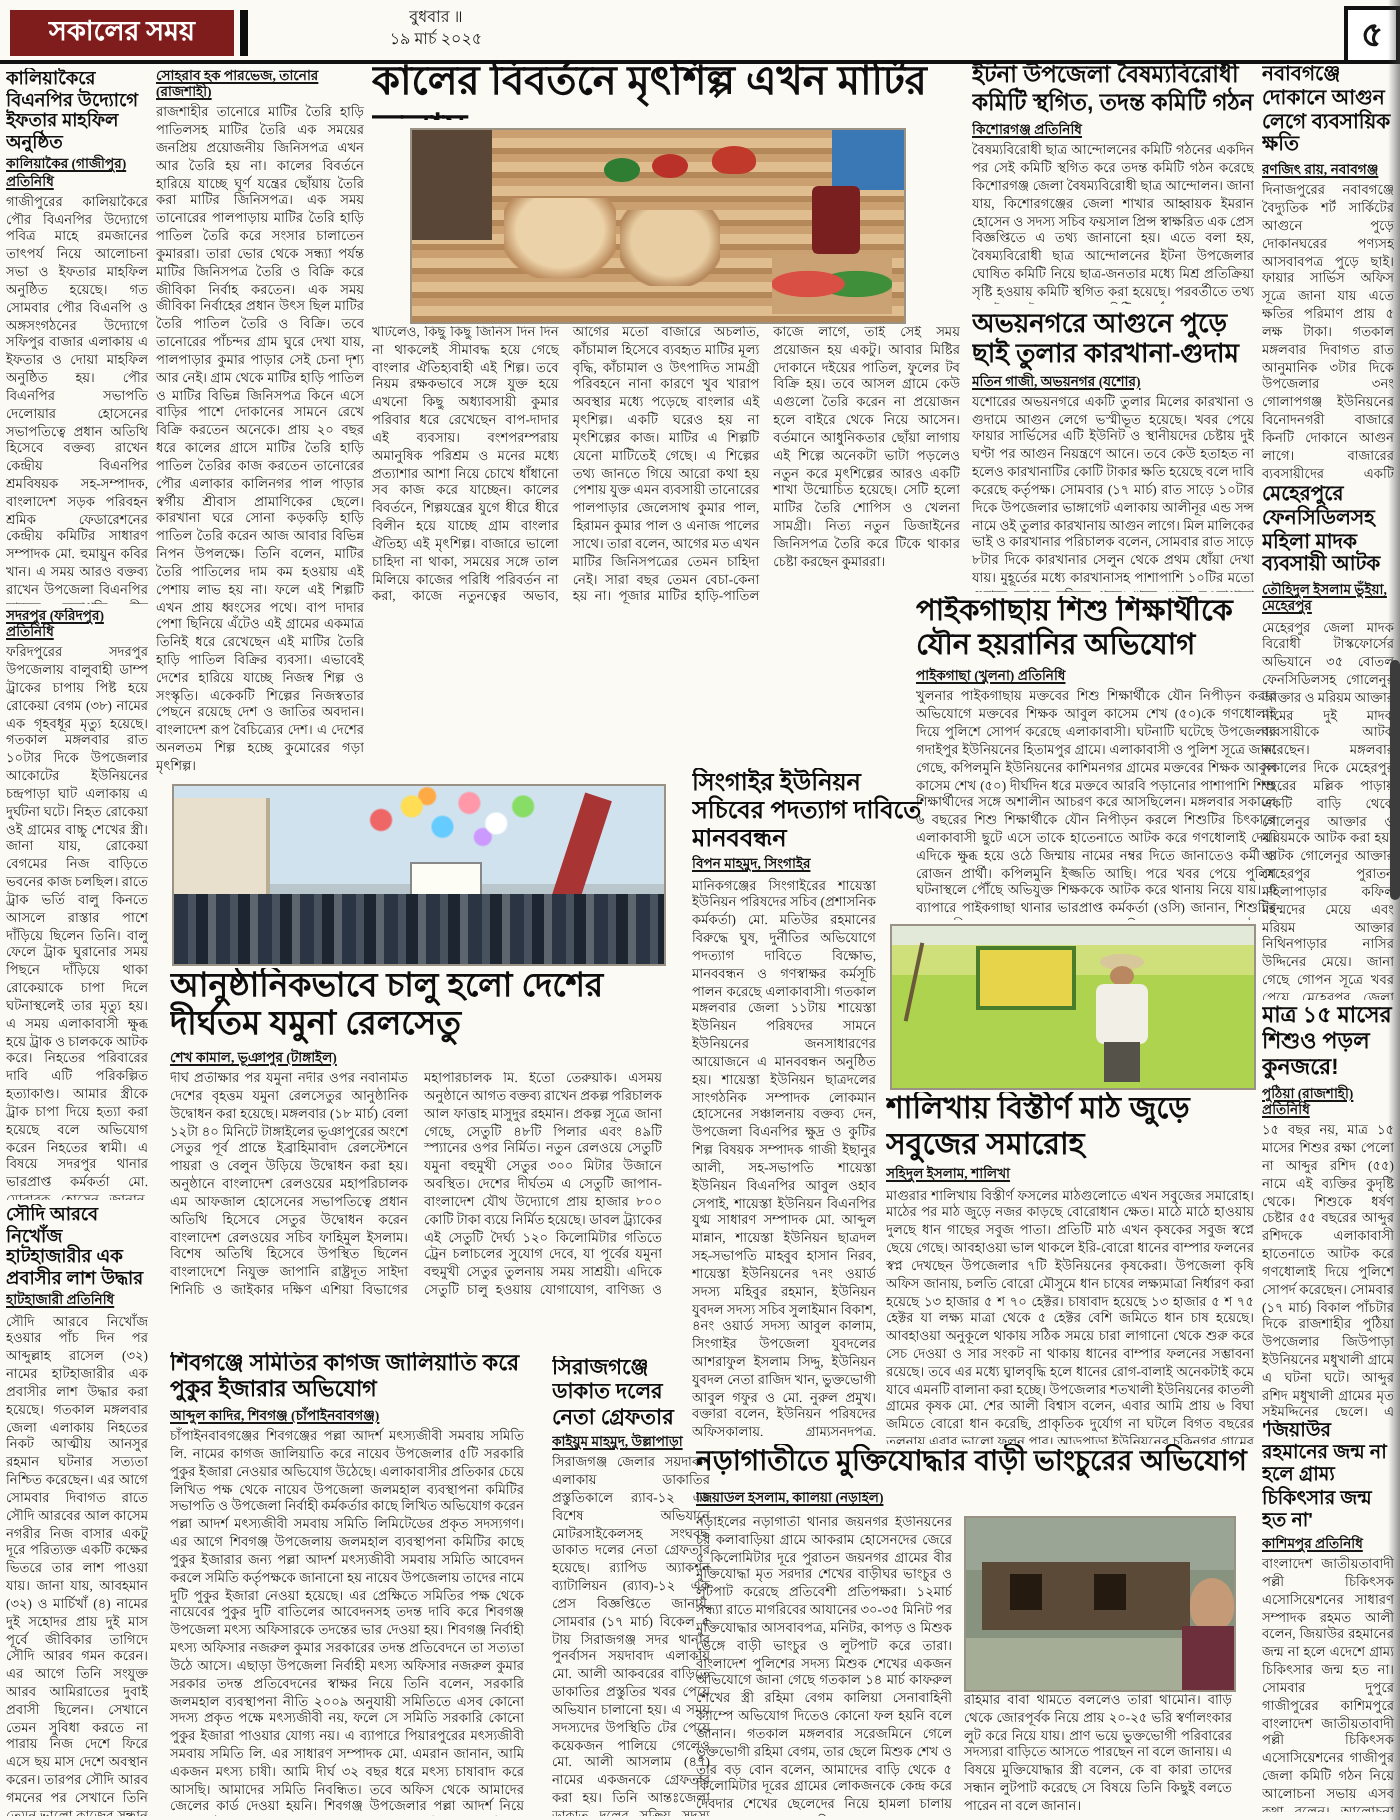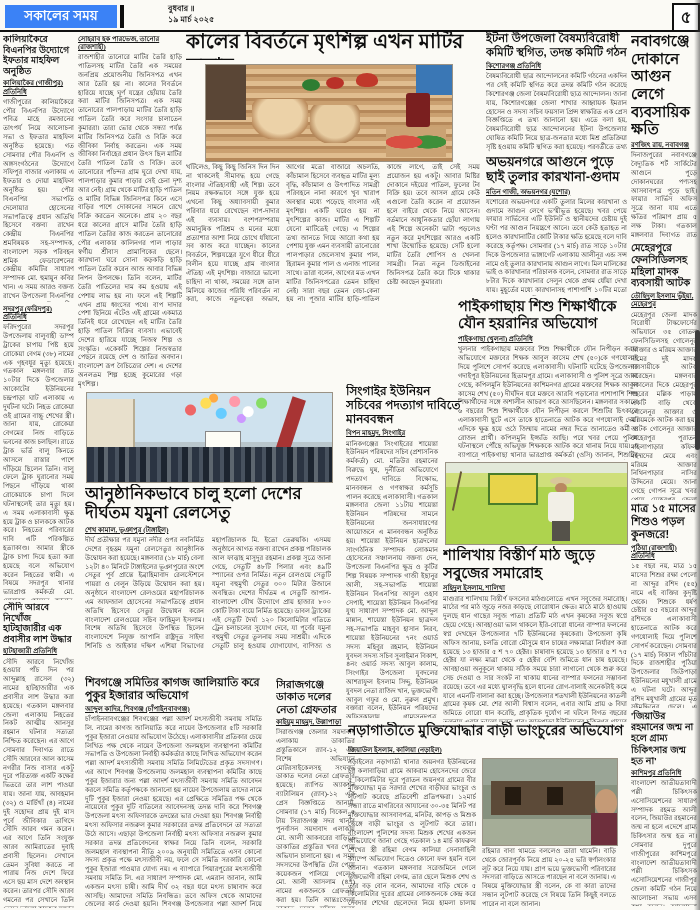--- a/index.html
+++ b/index.html
@@ -1,24 +1,24 @@
 <!DOCTYPE html>
 <html><head>
 <meta charset="utf-8">
 <style>
   html,body{margin:0;padding:0;}
   body{background:#e8e6e0;font-family:"Liberation Serif",serif;}
   #page{position:relative;width:700px;height:910px;background:#fbfaf5;overflow:hidden;color:#161616;}
   
-  .logo-box{position:absolute;left:5px;top:5px;width:112px;height:23px;background:#3b82f6;color:#fff;
+  .logo-box{position:absolute;left:5px;top:5px;width:112px;height:23px;background:#7f1d1d;color:#fff;
     display:flex;align-items:center;justify-content:center;font-weight:bold;font-size:13.5px;
-    font-family:Liberation Sans, sans-serif;}
+    font-family:Liberation Serif, serif;}
   .logo-bar{position:absolute;left:120px;top:5px;width:4px;height:23px;background:#0d0d0d;}
-  .date-block{position:absolute;left:168px;top:4px;width:100px;text-align:left;
-    font-size:8px;font-weight:bold;line-height:1.35;}
+  .date-block{position:absolute;left:168px;top:4px;width:100px;text-align:center;
+    font-size:8px;font-weight:normal;line-height:1.35;}
   .brand{position:absolute;left:496px;top:0px;width:174px;height:30px;text-align:center;
     font-family:"Liberation Sans",sans-serif;font-weight:800;font-size:24px;line-height:30px;
     color:#828282;letter-spacing:-1px;text-shadow:0 0 1px #a9a9a9;}
   .page-box{position:absolute;left:672px;top:3px;width:24px;height:25px;border:2px solid #111;
     display:flex;align-items:center;justify-content:center;font-size:17px;font-weight:bold;background:#fff;}
   .mast-rule{position:absolute;left:0;top:30px;width:700px;height:2px;background:#111;}
   
   .art{position:absolute;overflow:hidden;}
   .hl{font-weight:bold;line-height:1.18;margin:0 0 3px 0;
       font-family:"Liberation Sans",sans-serif;color:#0e0e0e;}
@@ -171,21 +171,21 @@
   <div class="photo photo-house" style="left:482px;top:758px;width:134px;height:86px">
     <span class="ph-el" style="left:8px;top:22px;width:104px;height:34px;background:#5c4a38;"></span>
     <span class="ph-el" style="left:22px;top:28px;width:16px;height:18px;background:#241a10;"></span>
     <span class="ph-el" style="left:64px;top:28px;width:16px;height:18px;background:#241a10;"></span>
     <span class="ph-el" style="left:112px;top:30px;width:22px;height:26px;background:#c59a76;border-radius:50% 50% 40% 40%;"></span>
     <span class="ph-el" style="left:108px;top:54px;width:26px;height:32px;background:#6e2f3c;"></span>
   </div>
   <div class="bd art" style="left:482px;top:847px;width:134px;height:61px">রহিমার বাবা থামতে বললেও তারা থামেনি। বাড়ি থেকে জোরপূর্বক নিয়ে প্রায় ২০-২৫ ভরি স্বর্ণালংকার লুট করে নিয়ে যায়। প্রাণ ভয়ে ভুক্তভোগী পরিবারের সদস্যরা বাড়িতে আসতে পারছেন না বলে জানায়। এ বিষয়ে মুক্তিযোদ্ধার স্ত্রী বলেন, কে বা কারা তাদের সন্ধান লুটপাট করেছে সে বিষয়ে তিনি কিছুই বলতে পারেন না বলে জানান।</div>
 
   <div class="art" style="left:631px;top:32px;width:66px;height:208px">
-    <h2 class="hl" style="font-size:15px">নবাবগঞ্জে দোকানে আগুন লেগে ব্যবসায়িক ক্ষতি</h2>
+    <h2 class="hl" style="font-size:10px">নবাবগঞ্জে দোকানে আগুন লেগে ব্যবসায়িক ক্ষতি</h2>
     <div class="by">রণজিৎ রায়, নবাবগঞ্জ</div>
     <div class="bd">দিনাজপুরের নবাবগঞ্জে বৈদ্যুতিক শর্ট সার্কিটের আগুনে পুড়ে দোকানঘরের পণ্যসহ আসবাবপত্র পুড়ে ছাই। ফায়ার সার্ভিস অফিস সূত্রে জানা যায় এতে ক্ষতির পরিমাণ প্রায় ৫ লক্ষ টাকা। গতকাল মঙ্গলবার দিবাগত রাত আনুমানিক ৩টার দিকে উপজেলার ৩নং গোলাপগঞ্জ ইউনিয়নের বিনোদনগরী বাজারে কিনটি দোকানে আগুন লাগে। বাজারের ব্যবসায়ীদের একটি দোকান থেকে আগুনের সূত্রপাত ঘটে। তবে এ ঘটনায় কোনো হতাহতের খবর পাওয়া যায়নি। ক্ষতিগ্রস্ত দোকান মালিক মজনু মিয়া জানান, তিনি রাত ১০টার দিকে তার দোকান বন্ধ করে বাড়িতে যান। পরে রাত ৩টার দিকে তিনি খবর পান তার দোকানে আগুন লেগেছে। খবর পেয়ে নবাবগঞ্জ ফায়ার সার্ভিস অফিসে জানান এবং তাৎক্ষণিকভাবে ফায়ার সার্ভিসের একটি ইউনিট ঘটনাস্থলে চলে এসে এক ঘণ্টার চেষ্টায় আগুন নিয়ন্ত্রণে আনতে সক্ষম হয় ও অন্য দোকান গুলোতে আগুন লাগার হাত থেকে রক্ষা করেন।</div>
   </div>
 
   <div class="art" style="left:631px;top:242px;width:66px;height:258px">
     <h2 class="hl" style="font-size:10px">মেহেরপুরে ফেনসিডিলসহ মহিলা মাদক ব্যবসায়ী আটক</h2>
     <div class="by">তৌহিদুল ইসলাম ভুঁইয়া, মেহেরপুর</div>
     <div class="bd">মেহেরপুর জেলা মাদক বিরোধী টাস্কফোর্সের অভিযানে ৩৫ বোতল ফেনসিডিলসহ গোলেনুর আক্তার ও মরিয়ম আক্তার নামের দুই মাদক ব্যবসায়ীকে আটক করেছেন। মঙ্গলবার সকালের দিকে মেহেরপুর শহরের মল্লিক পাড়ায় একটি বাড়ি থেকে গোলেনুর আক্তার ও মরিয়মকে আটক করা হয়। আটক গোলেনুর আক্তার মেহেরপুর পুরাতন মহিলাপাড়ার কফিল মহম্মদের মেয়ে এবং মরিয়ম আক্তার নিথিনপাড়ার নাসির উদ্দিনের মেয়ে। জানা গেছে গোপন সূত্রে খবর পেয়ে মেহেরপুর জেলা প্রশাসনের নির্বাহী ম্যাজিস্ট্রেট আবির হোসেনের নেতৃত্বে টাস্কফোর্সের একটি দল শহরের মল্লিকপাড়ায় গোলেনুর আক্তারের বাড়িতে অভিযান চালায়। এ সময় বাড়ি থেকে ৩৫ বোতল ফেনসিডিল উদ্ধার করা হয় এবং গোলেনুর আক্তার ও মরিয়মকে আটক করা হয়। এ ঘটনায় মাদকদ্রব্য নিয়ন্ত্রণ আইনে মেহেরপুর সদর থানায় একটি মামলা দায়ের করা হয়েছে। অভিযানে অন্যদের মধ্যে মেহেরপুর জেলা মাদকদ্রব্য নিয়ন্ত্রণ অধিদপ্তরের সহকারী পরিচালক জিয়ারুল রহমান, বাংলাদেশ সেনাবাহিনী ২৭বিজিবি আর্টিলারি রেজিমেন্টের সিনিয়র ওয়ারেন্ট অফিসের জামাল হোসেন, এস আই রাশেদুজ্জামান প্রমুখ উপস্থিত ছিলেন।</div>
   </div>
 

